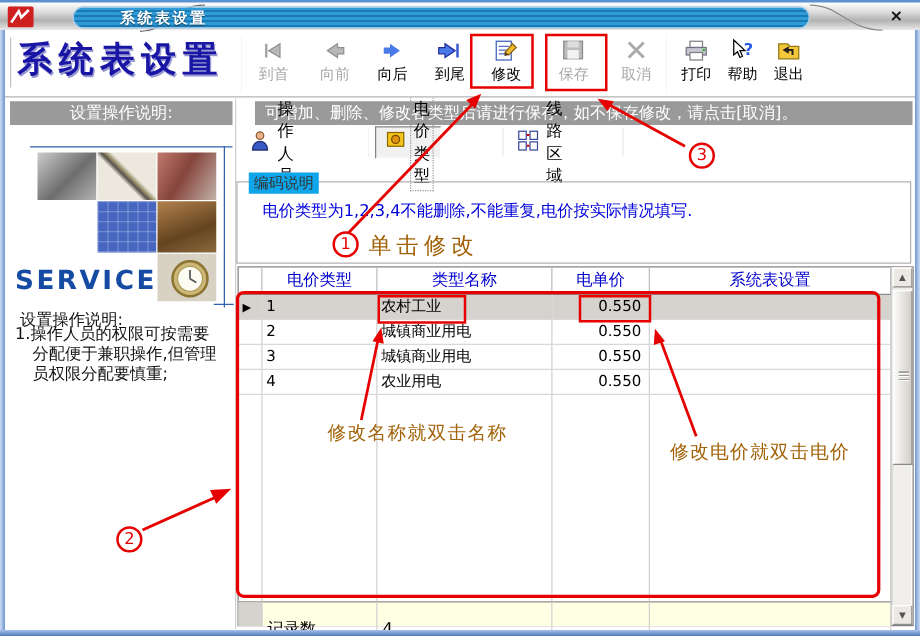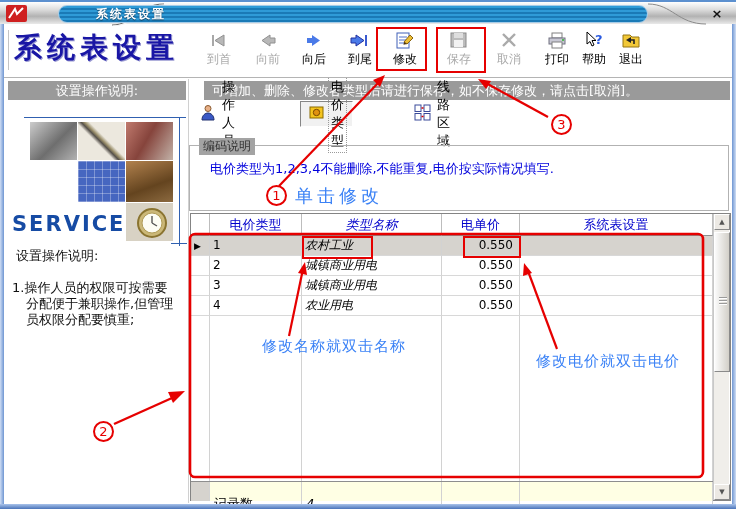--- a/index.html
+++ b/index.html
@@ -37,29 +37,29 @@
   
   .hintbar{position:absolute;left:204px;top:81px;width:526px;height:19px;background:#9a9a9a;color:#fff;font-size:13px;line-height:19px;padding-left:8px;white-space:nowrap;overflow:hidden;}
   
   .tabrow{position:absolute;left:190px;top:101px;height:27px;}
   .tab{position:absolute;top:0;height:26px;display:flex;align-items:center;gap:6px;padding:0 8px;font-size:13px;color:#000;cursor:default;}
   .tab.pressed{border:1px solid;border-color:#868686 #ffffff #ffffff #868686;background:#f1f1f1;}
   .tab.pressed .tab-inner{outline:1px dotted #9a9a9a;outline-offset:2px;}
   .tab-sep{position:absolute;top:2px;width:1px;height:22px;background:#c0c0c0;border-right:1px solid #fff;}
   
   .groupbox{position:absolute;left:189px;top:145px;width:540px;height:66px;border:1px solid #b2b2b2;}
-  .groupbox-title{position:absolute;left:199px;top:138px;background:#a3a3a3;padding:0 4px;font-size:12px;color:#333;}
+  .groupbox-title{position:absolute;left:199px;top:138px;background:#0ea5e9;padding:0 4px;font-size:12px;color:#333;}
   .groupbox-note{position:absolute;left:210px;top:160px;font-size:13px;color:#0000dd;white-space:nowrap;}
   
   .tablewrap{position:absolute;left:190px;top:213px;width:541px;height:288px;border:1px solid #848484;background:#fff;}
   .trow,.thead,.tfoot,.tfill{display:flex;width:522px;}
   .cell{border-right:1px solid #d2d2d2;overflow:hidden;white-space:nowrap;}
   .ind{width:19px;}
   .c1{width:92px;}
-  .c2{width:140px;font-style:italic;}
+  .c2{width:140px;}
   .c3{width:78px;}
   .c4{width:193px;border-right:1px solid #d2d2d2;}
   .thead{height:22px;}
   .thead .cell{border-bottom:1px solid #8e8e8e;border-right:1px solid #bdbdbd;color:#0000cc;font-size:13px;text-align:center;line-height:21px;}
   .trow{height:20px;font-size:12px;line-height:19px;}
   .trow .cell{border-bottom:1px solid #d8d8d8;padding:0 3px;}
   .trow .num{text-align:right;padding-right:6px;}
   .trow.selected .cell{background:#d6d3ce;}
   .tri{font-size:9px;line-height:19px;color:#000;}
   .tfill{height:165px;}
@@ -78,27 +78,27 @@
     background:repeating-linear-gradient(180deg,#9a9a9a 0 1px,#ffffff 1px 2px,transparent 2px 3px);}
   
   .sidebar-header{position:absolute;left:8px;top:81px;width:178px;height:19px;background:#9a9a9a;color:#fff;font-size:13px;line-height:19px;text-align:center;}
   .deco-h{position:absolute;left:24px;top:117px;width:162px;height:1px;background:#3060b0;}
   .deco-v{position:absolute;left:179px;top:117px;width:1px;height:129px;background:#3060b0;}
   .deco-t{position:absolute;left:171px;top:243px;width:16px;height:1px;background:#3060b0;}
   .photo{position:absolute;}
   .service{position:absolute;left:12px;top:212px;font-size:21px;font-weight:800;color:#164ba4;letter-spacing:2px;}
   .instr-title{position:absolute;left:16px;top:247px;font-size:13px;color:#111;}
   .instr{position:absolute;left:12px;width:162px;font-size:13px;line-height:16px;color:#111;padding-left:14px;text-indent:-14px;}
-  .instr1{top:280px;}
+  .instr1{top:260px;}
   .instr2{top:338px;}
   .side-divider{position:absolute;left:188px;top:79px;width:1px;height:424px;background:#d0d0d0;}
   
   .overlay{position:absolute;left:0;top:0;z-index:9;pointer-events:none;}
   .circ{position:absolute;width:21px;height:21px;border:2px solid #e60000;border-radius:50%;color:#e60000;font-size:13px;line-height:18px;text-align:center;z-index:10;background:transparent;}
-  .ann-text{position:absolute;color:#3b82f6;z-index:10;white-space:nowrap;}
+  .ann-text{position:absolute;color:#a16207;z-index:10;white-space:nowrap;}
   .ann-click{left:295px;top:184px;font-size:18px;letter-spacing:4px;}
   .ann-name{left:262px;top:337px;font-size:15px;letter-spacing:1px;}
   .ann-price{left:536px;top:352px;font-size:15px;letter-spacing:1px;}
 </style>
 </head>
 <body>
 
 <div class="window">
 
   <div class="titlebar">

